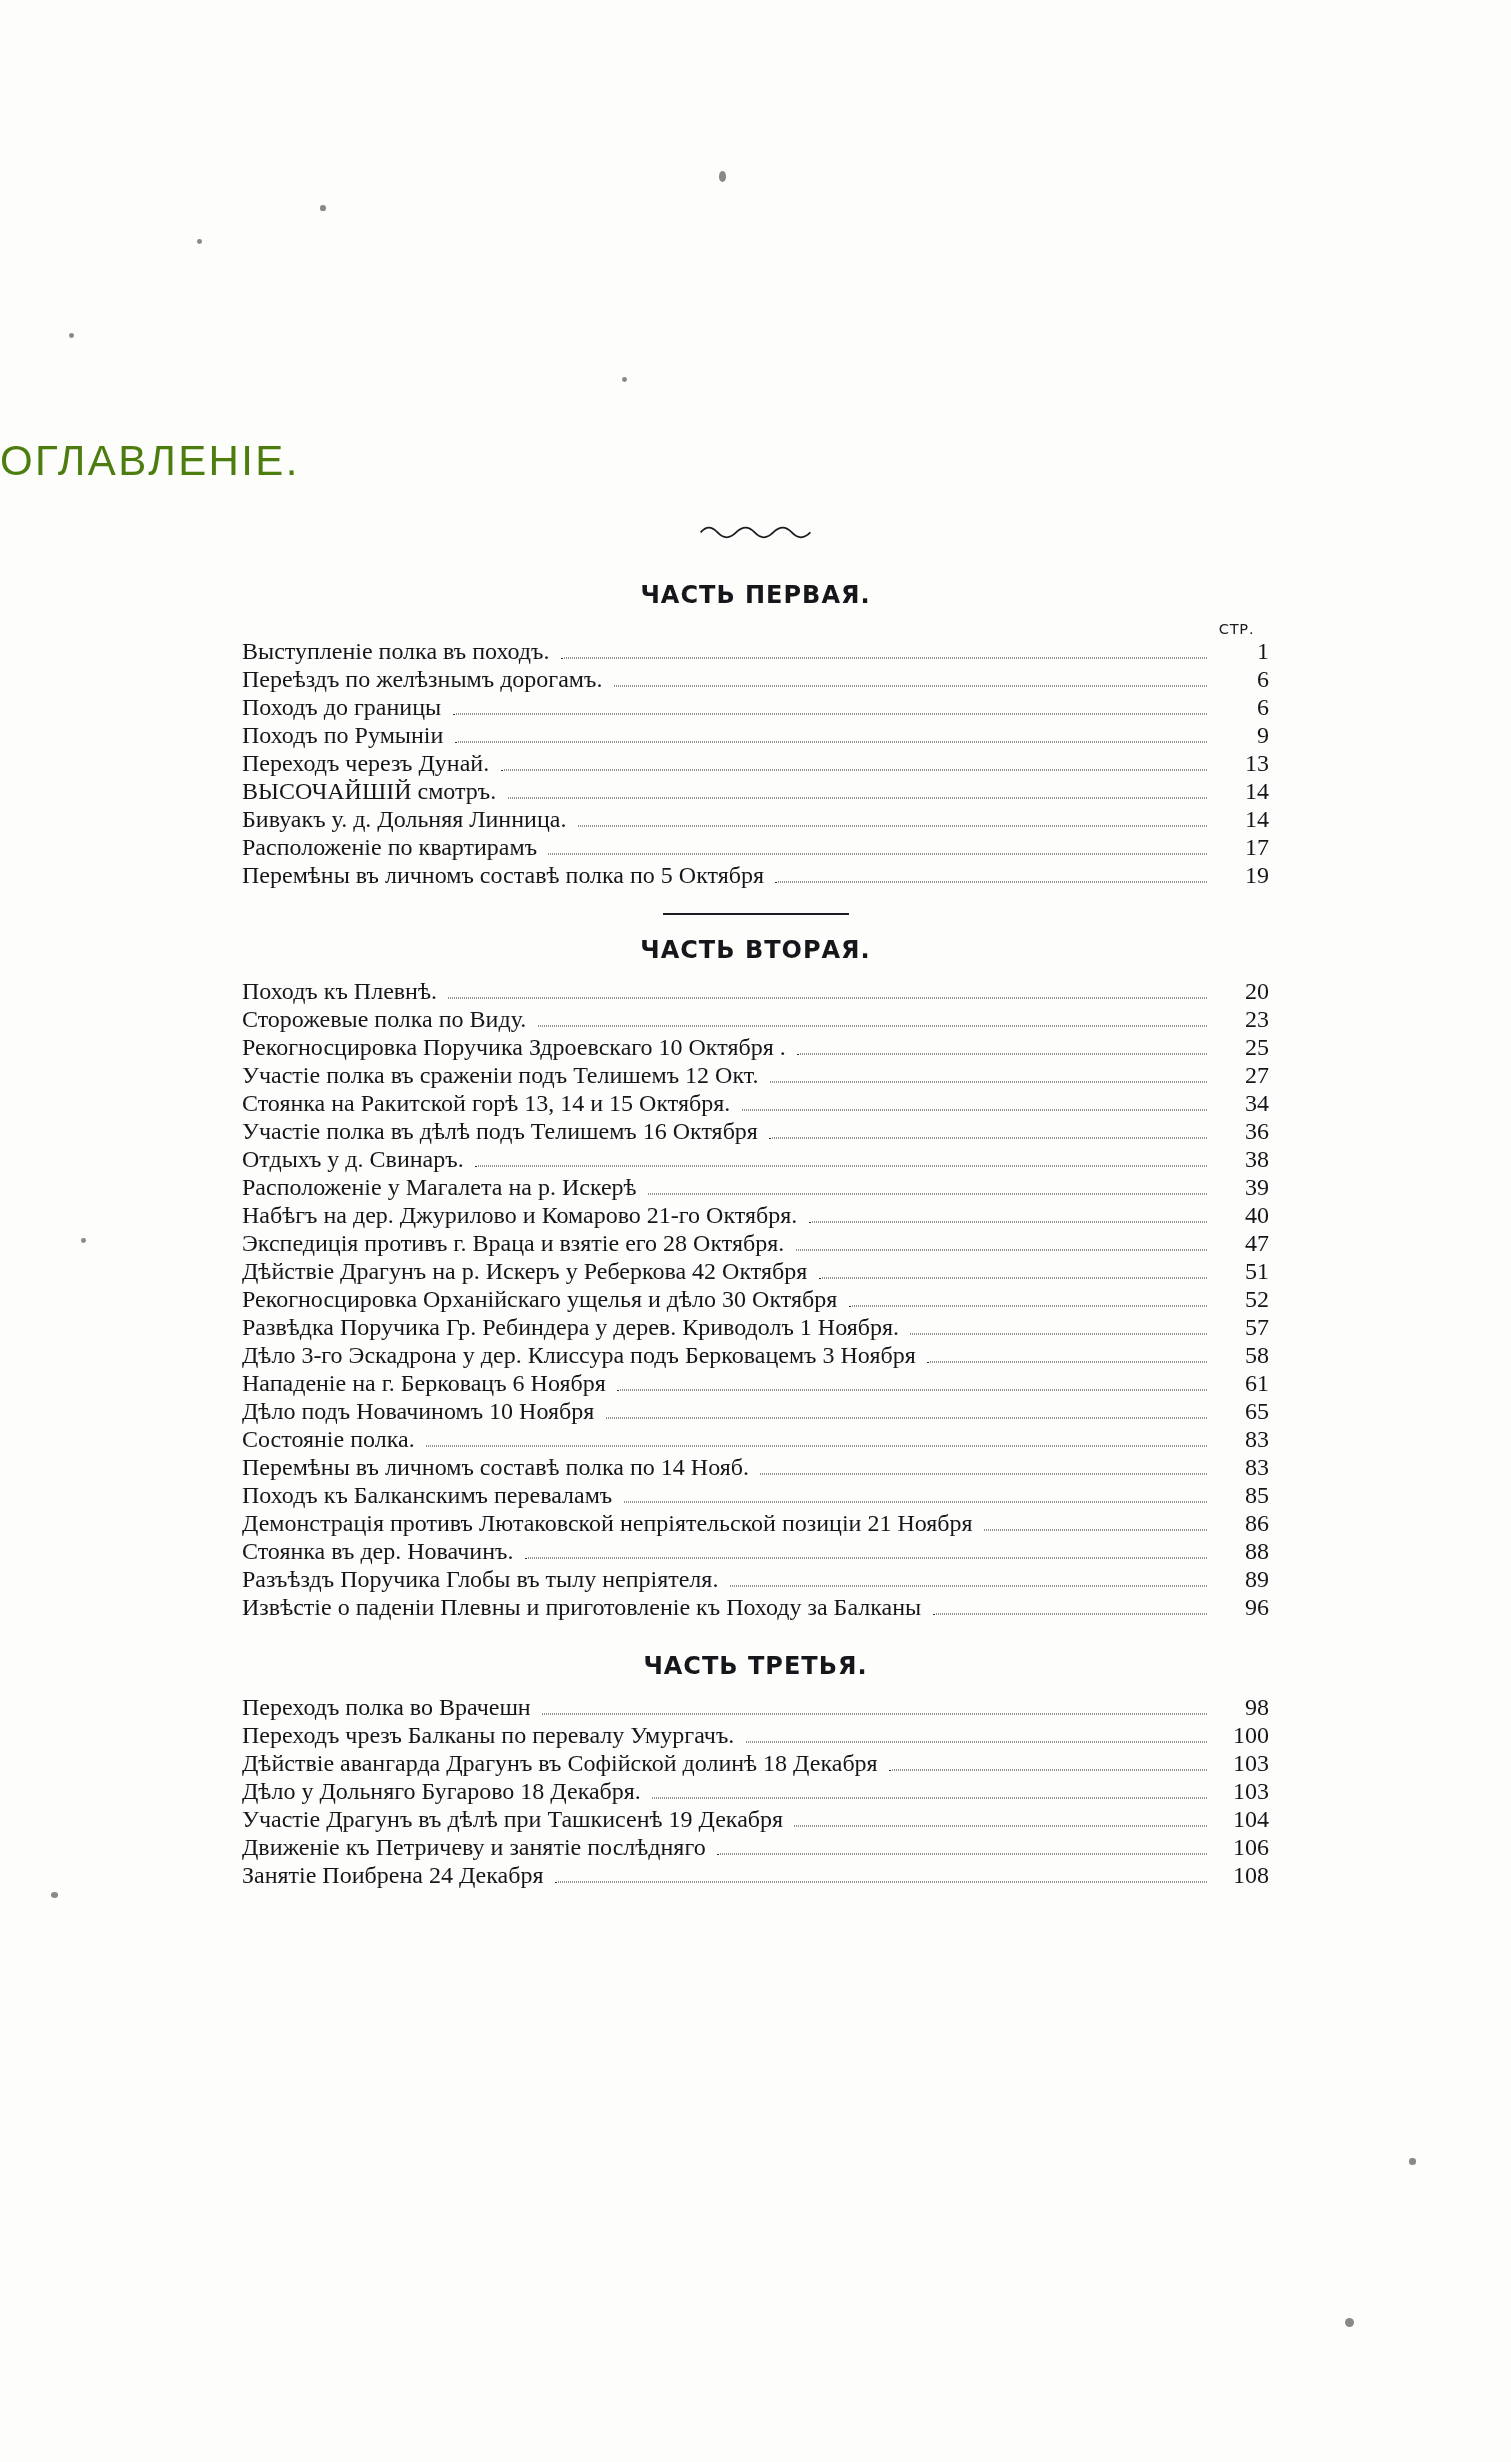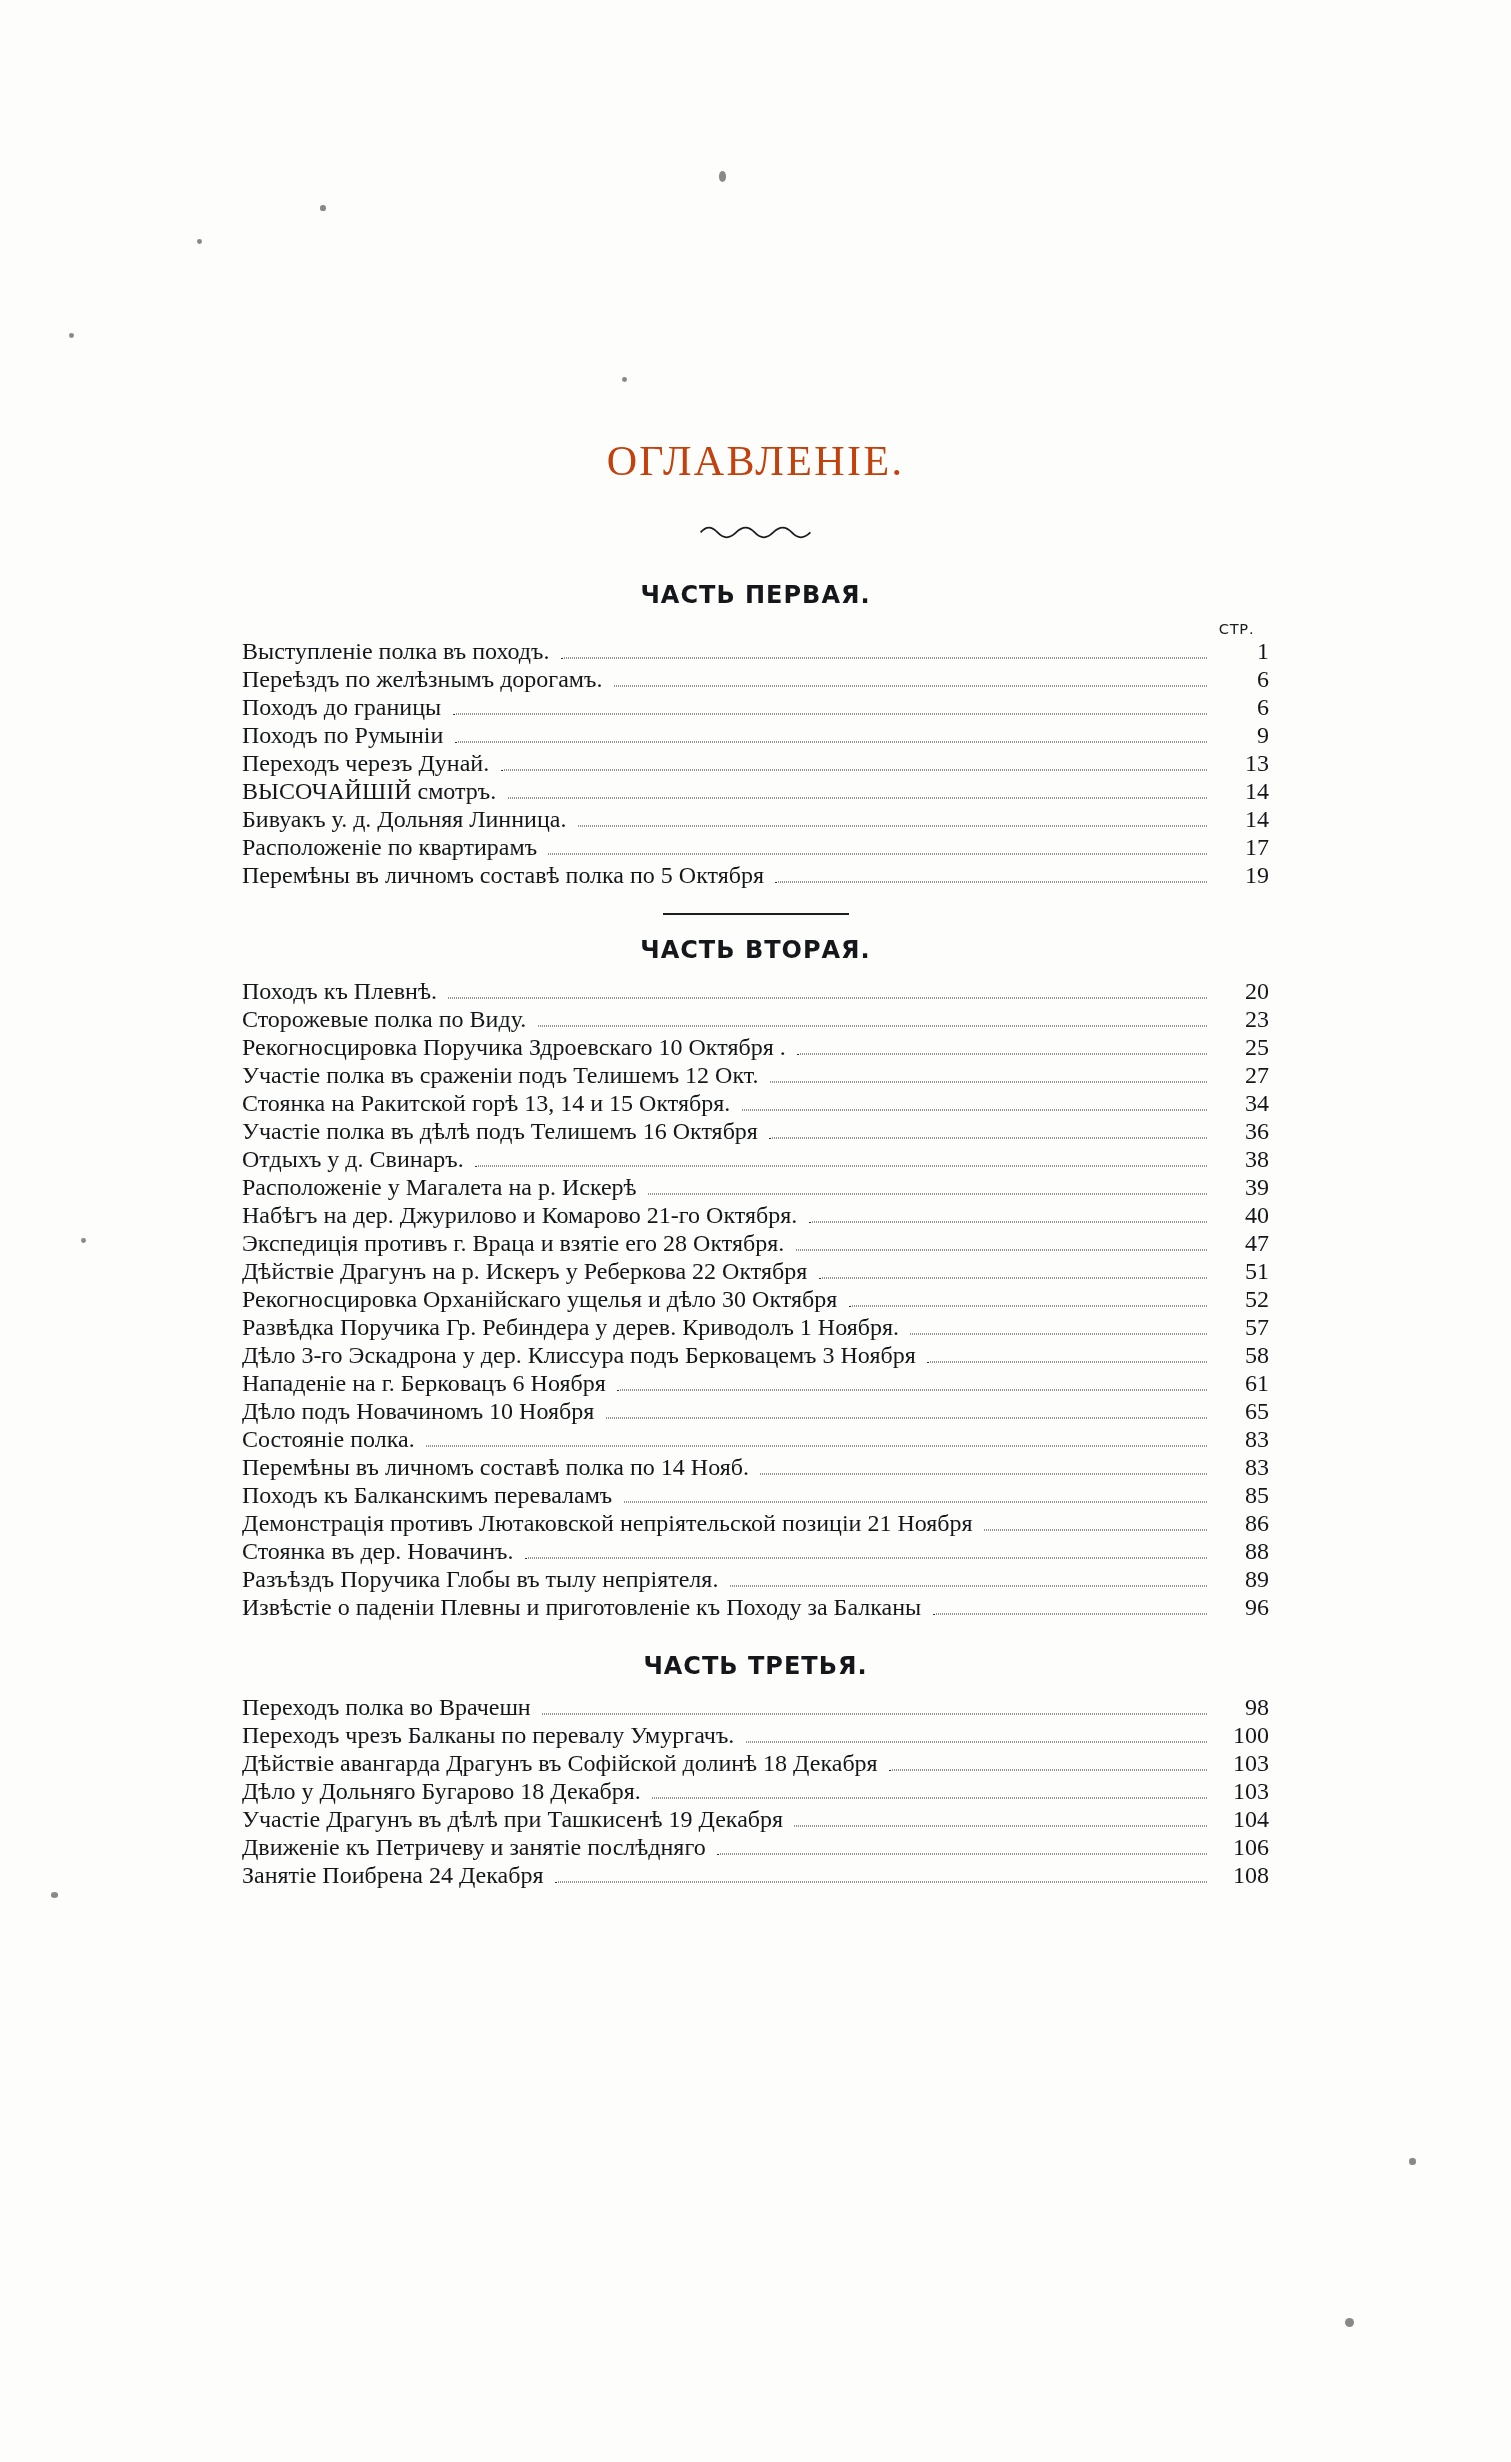--- a/index.html
+++ b/index.html
@@ -23,27 +23,26 @@
     border-radius: 50%;
     opacity: 0.55;
   }
   .content {
     position: absolute;
     left: 0;
     top: 0;
     width: 1511px;
   }
   .title {
-    text-align: center;
-    font-family: Liberation Serif, serif;
+    font-family: Liberation Sans, sans-serif;
     font-weight: 400;
     letter-spacing: 2.4px;
     font-size: 42px;
     margin-top: 437px;
-    color: #c2410c;
+    color: #4d7c0f;
   }
   .squiggle {
     margin: 36px auto 0 auto;
     width: 113px;
     height: 18px;
     display: block;
   }
   .part-heading {
     text-align: center;
     font-family: "DejaVu Sans", sans-serif;
@@ -234,21 +233,21 @@
           <span class="entry-title">Набѣгъ на дер. Джурилово и Комарово 21-го Октября.</span>
           <span class="leader"></span>
           <span class="page-num">40</span>
         </li>
         <li>
           <span class="entry-title">Экспедиція противъ г. Враца и взятіе его 28 Октября.</span>
           <span class="leader"></span>
           <span class="page-num">47</span>
         </li>
         <li>
-          <span class="entry-title">Дѣйствіе Драгунъ на р. Искеръ у Реберкова 22 Октября</span>
+          <span class="entry-title">Дѣйствіе Драгунъ на р. Искеръ у Реберкова 42 Октября</span>
           <span class="leader"></span>
           <span class="page-num">51</span>
         </li>
         <li>
           <span class="entry-title">Рекогносцировка Орханійскаго ущелья и дѣло 30 Октября</span>
           <span class="leader"></span>
           <span class="page-num">52</span>
         </li>
         <li>
           <span class="entry-title">Развѣдка Поручика Гр. Ребиндера у дерев. Криводолъ 1 Ноября.</span>

